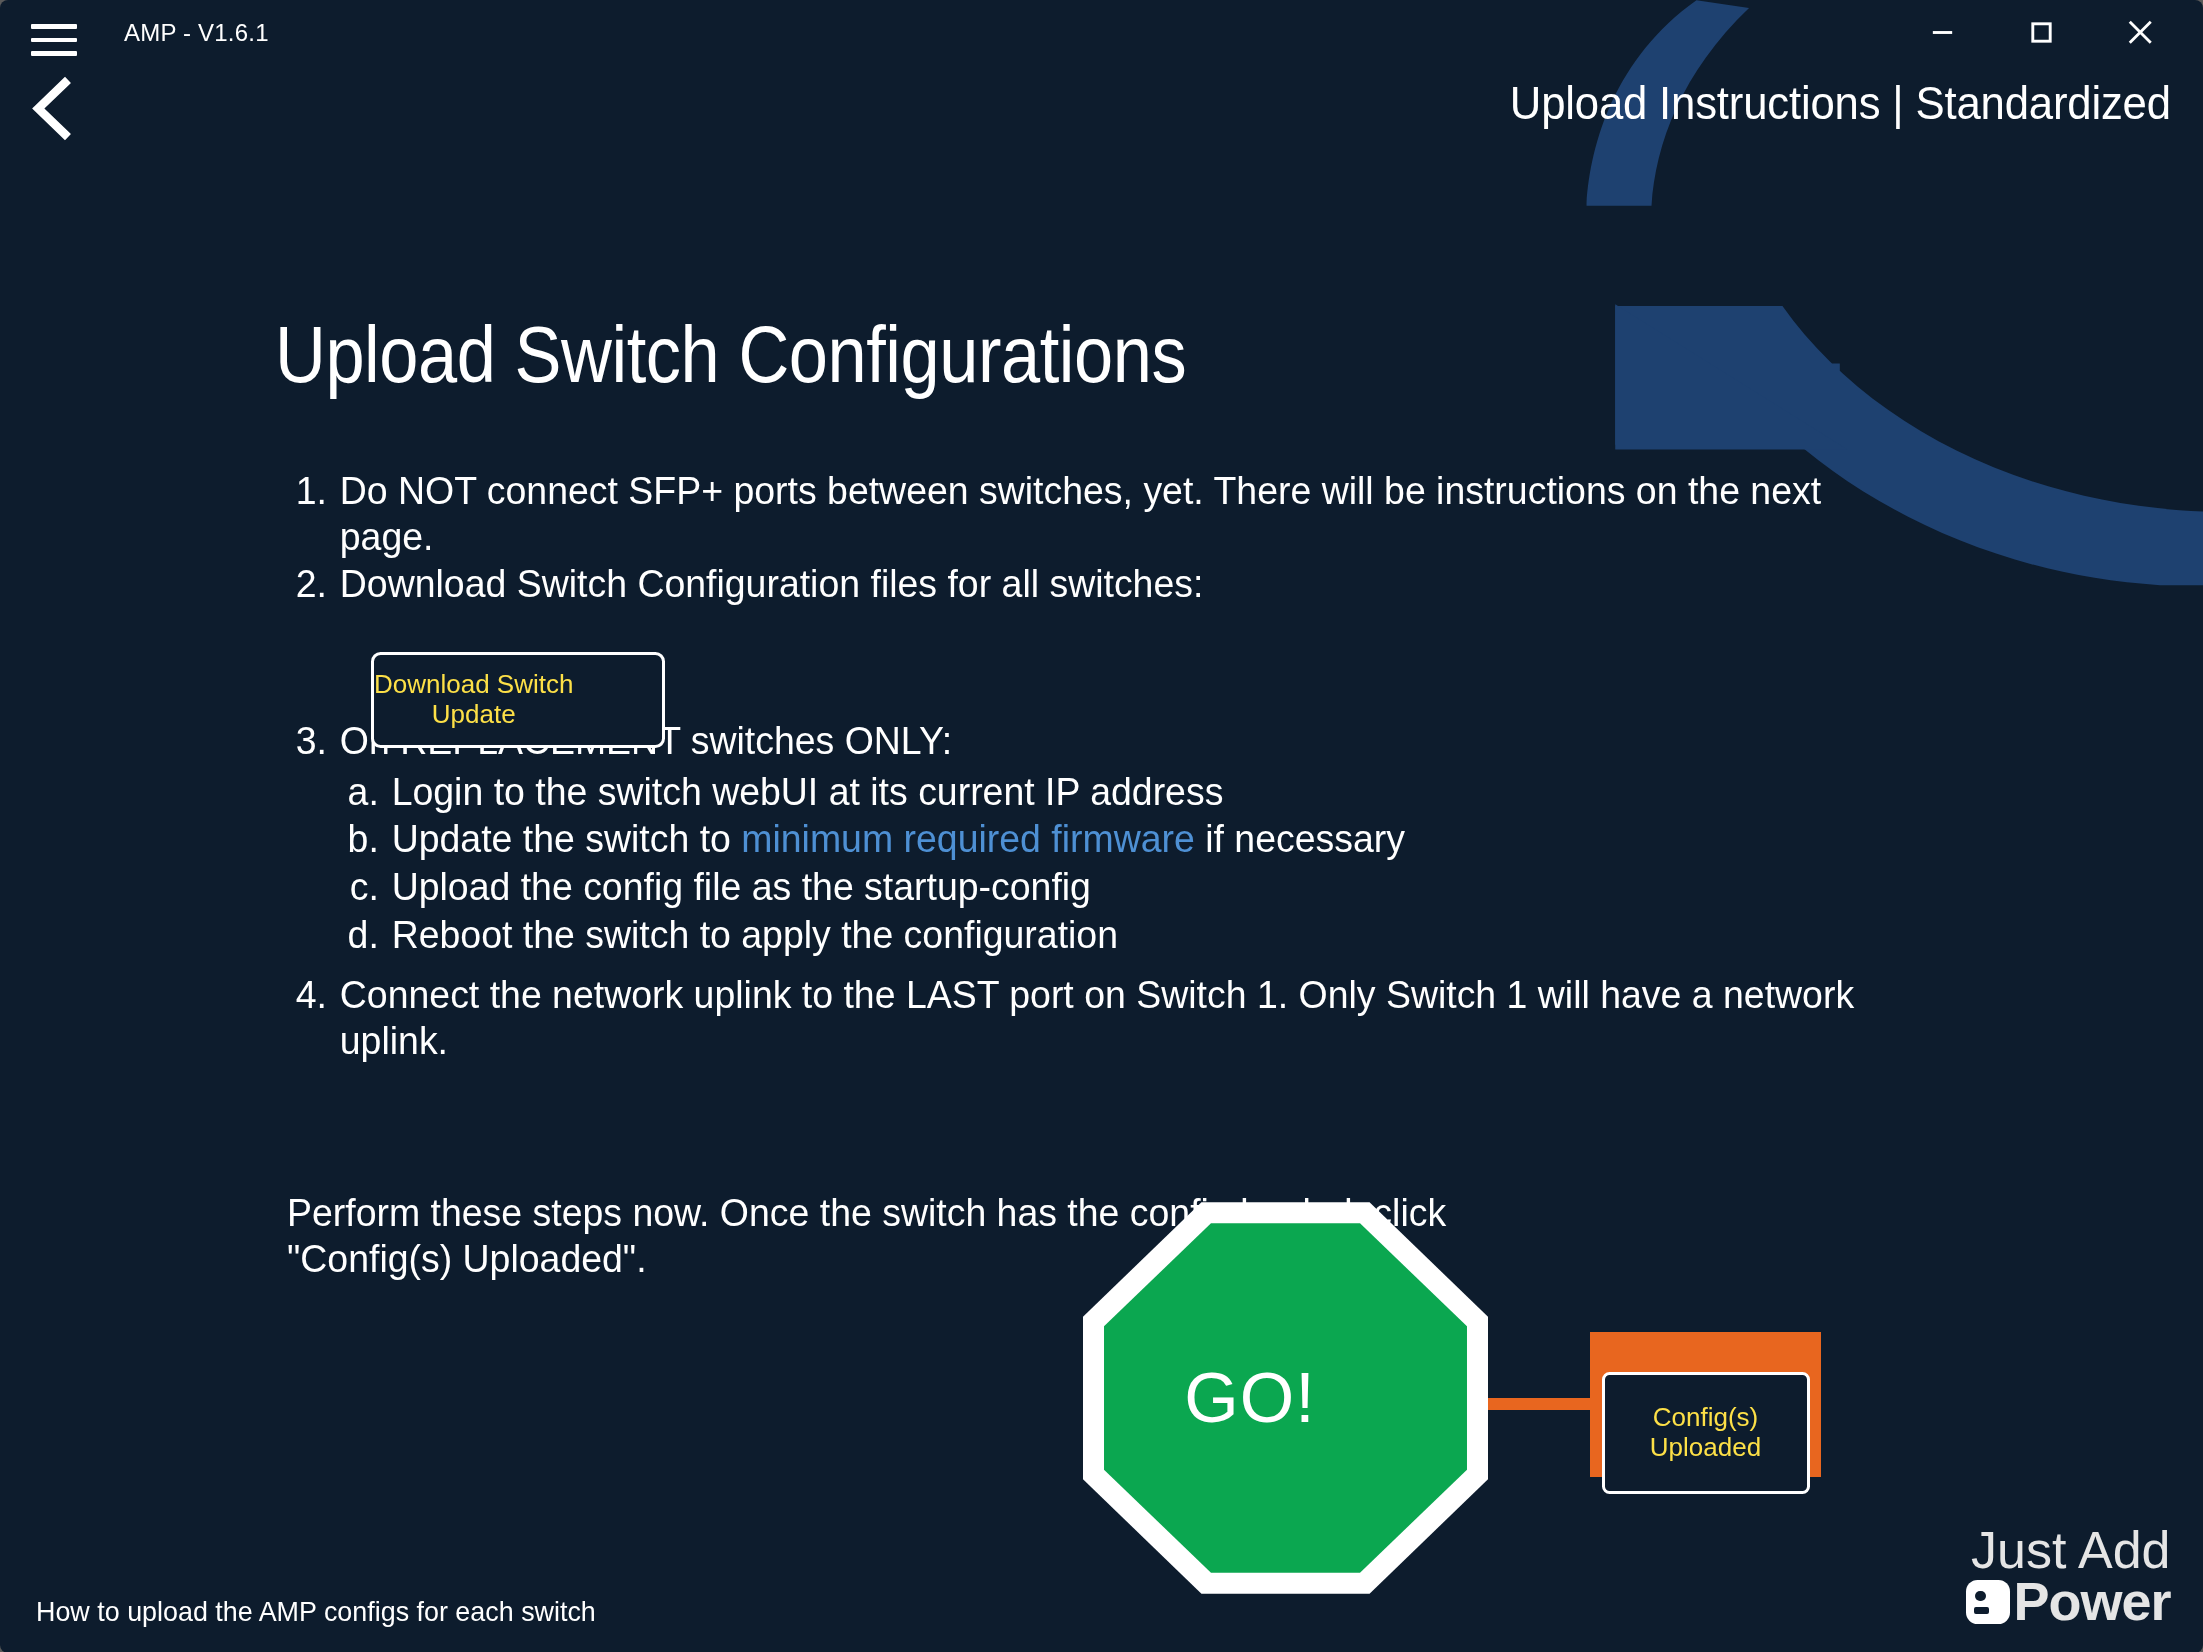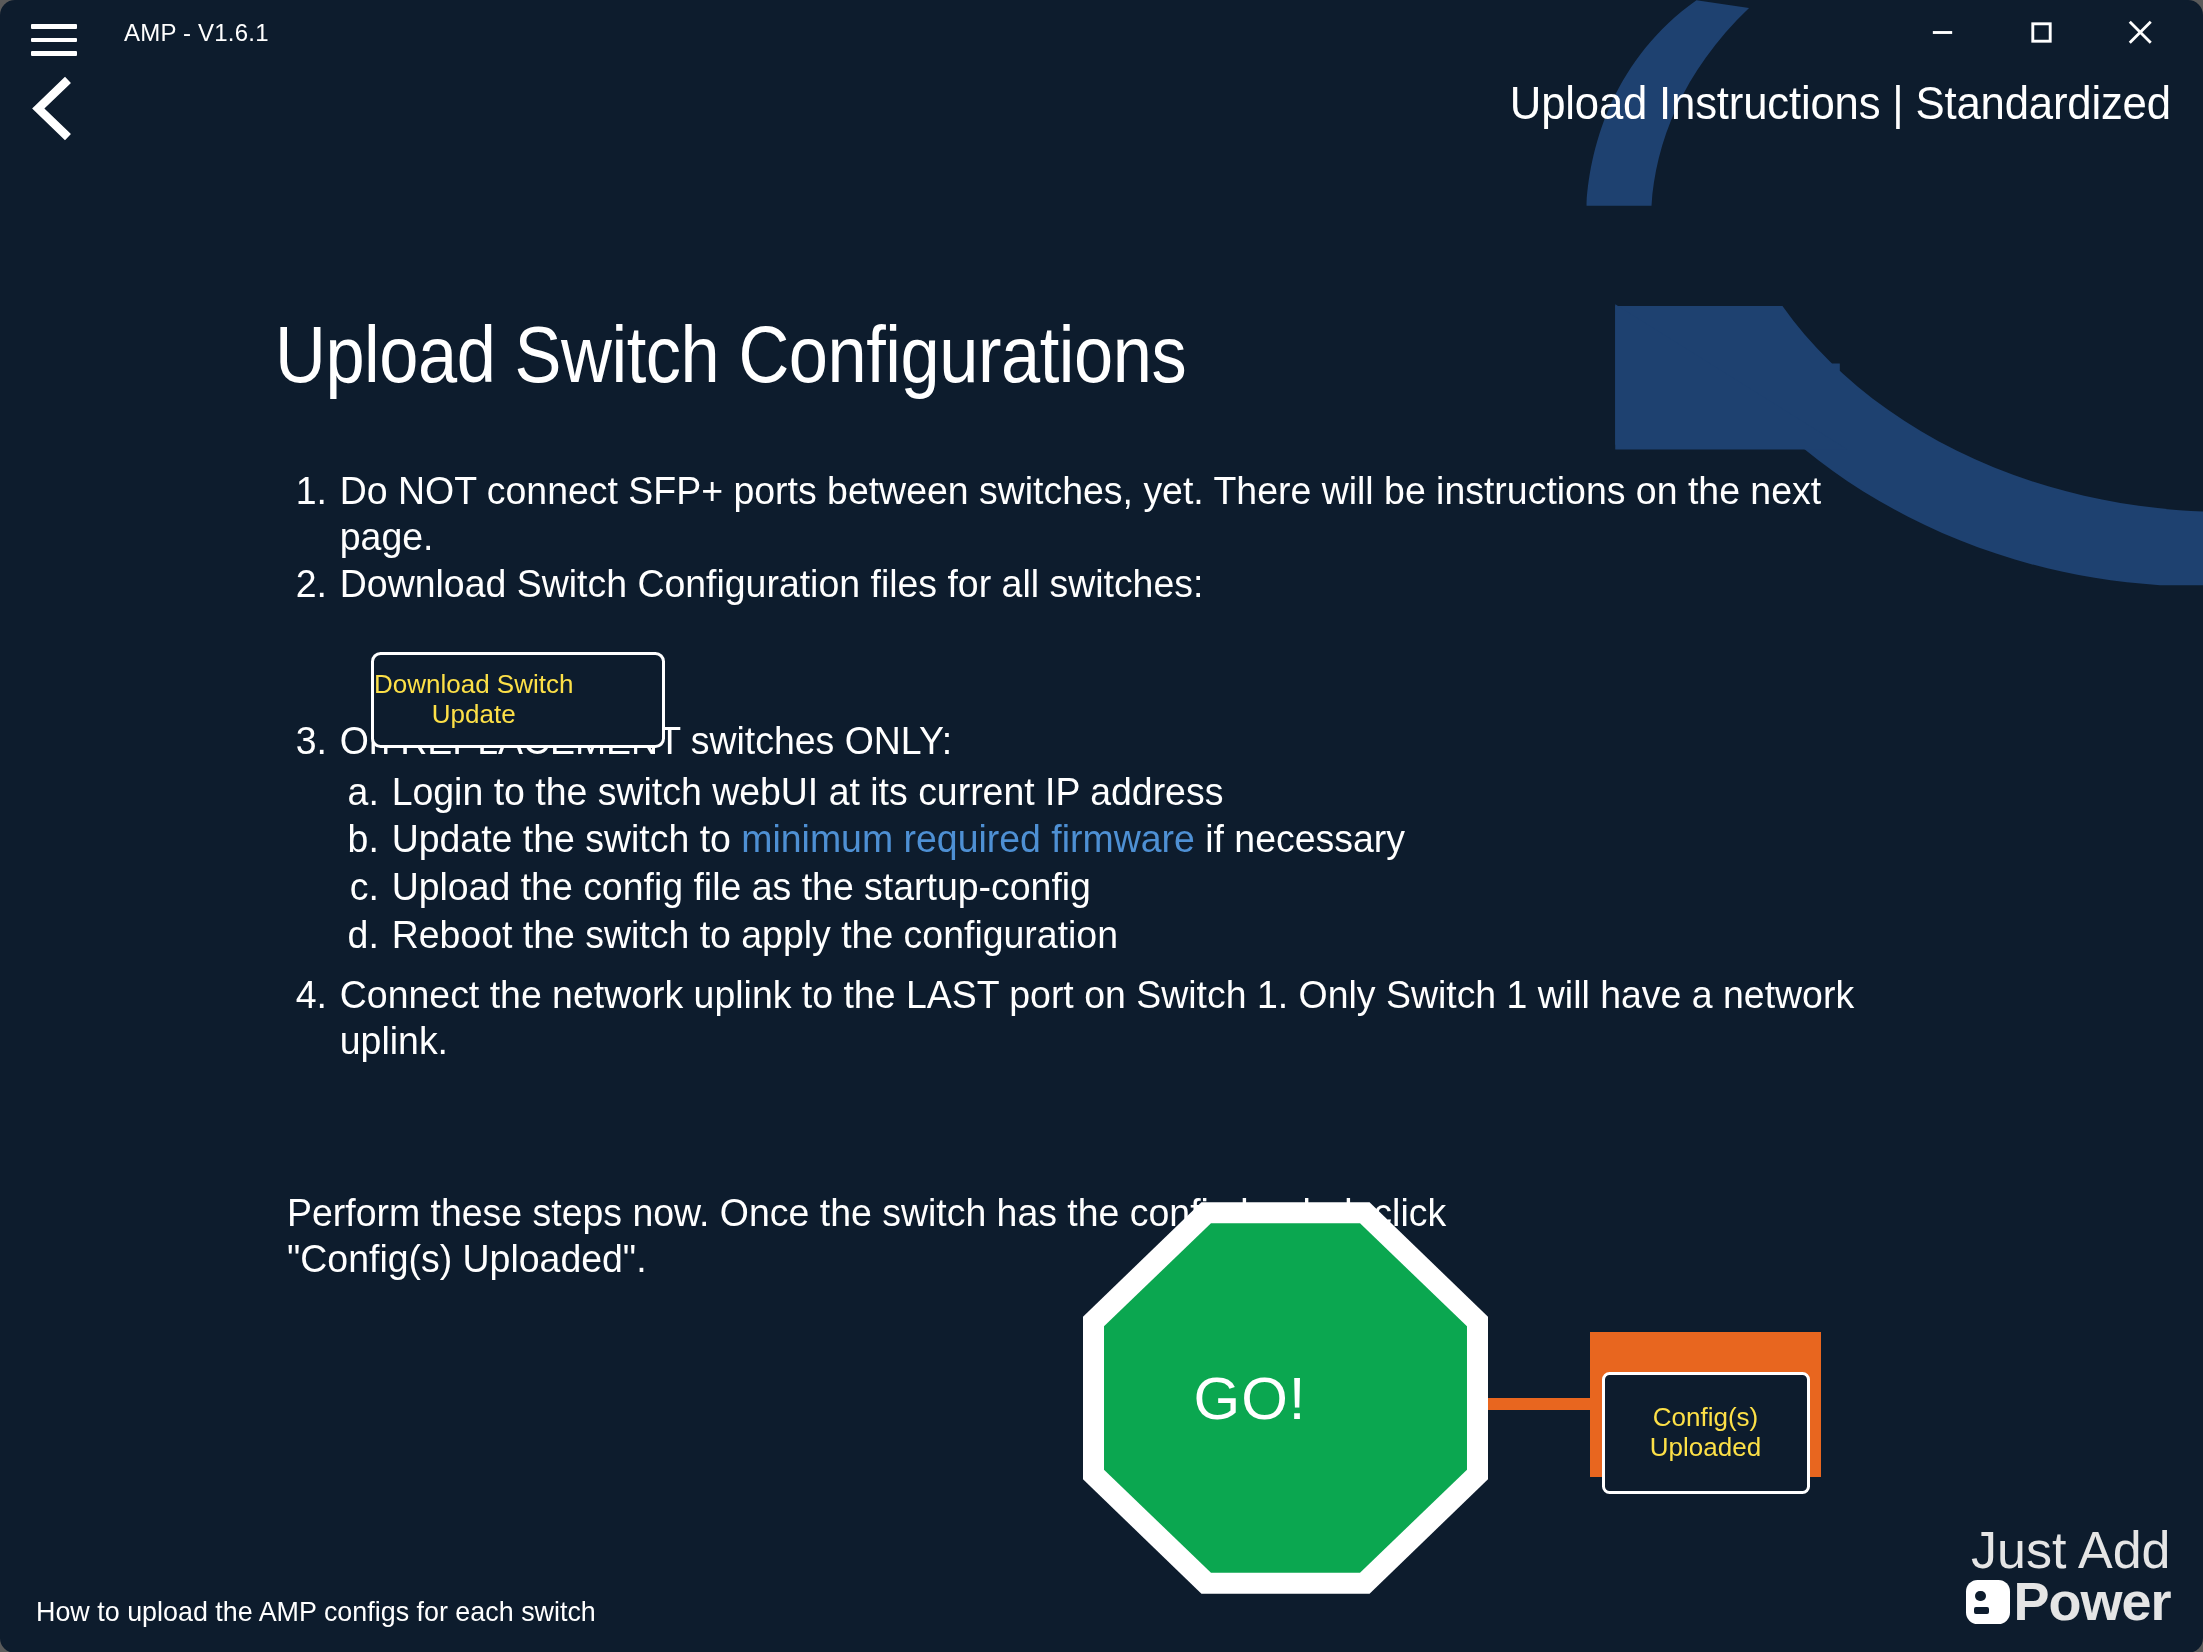--- a/index.html
+++ b/index.html
@@ -11,21 +11,21 @@
     font-family: "Liberation Sans", sans-serif;
     overflow: hidden;
   }
 
   #app-window {
     position: absolute;
     left: 0; top: 0;
     width: 2203px;
     height: 1653px;
     background: #0d1c2d;
-    border-radius: 15px;
+    border-radius: 8px;
     overflow: hidden;
   }
 
   
   #bg-arrow {
     position: absolute;
     left: 0; top: 0;
     width: 2203px;
     height: 1653px;
     pointer-events: none;
@@ -212,21 +212,21 @@
     left: 1083px; top: 1202px;
     width: 405px; height: 392px;
     z-index: 14;
   }
   #go-sign svg { display: block; }
   #go-label {
     position: absolute;
     left: 0; top: 0;
     width: 334px; height: 392px;
     display: flex; align-items: center; justify-content: center;
-    font-size: 60px;
+    font-size: 70px;
     color: #ffffff;
     letter-spacing: 1px;
     pointer-events: none;
   }
 
   
   #callout-line {
     position: absolute;
     left: 1486px; top: 1398px;
     width: 107px; height: 11.5px;

